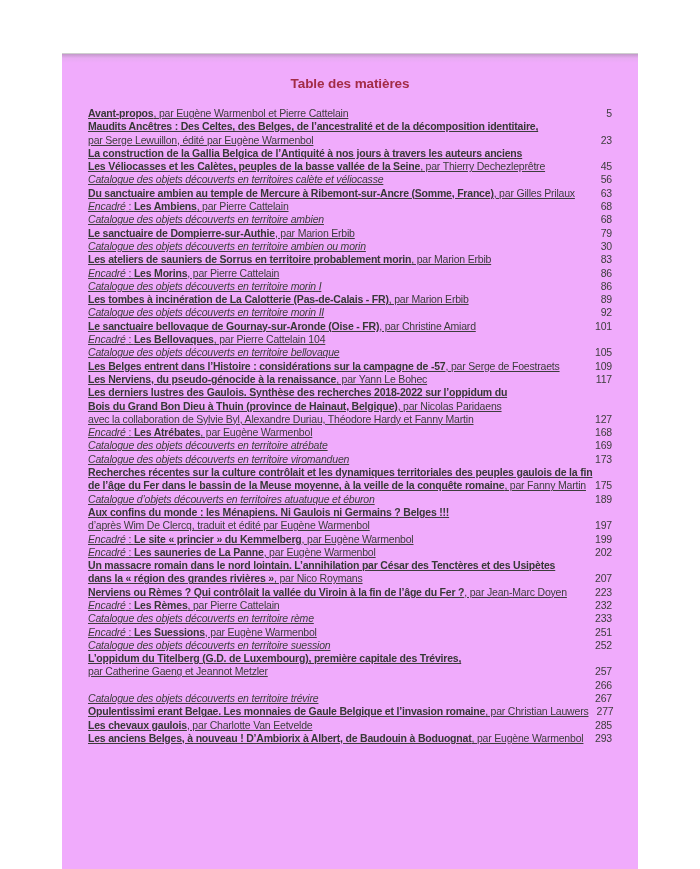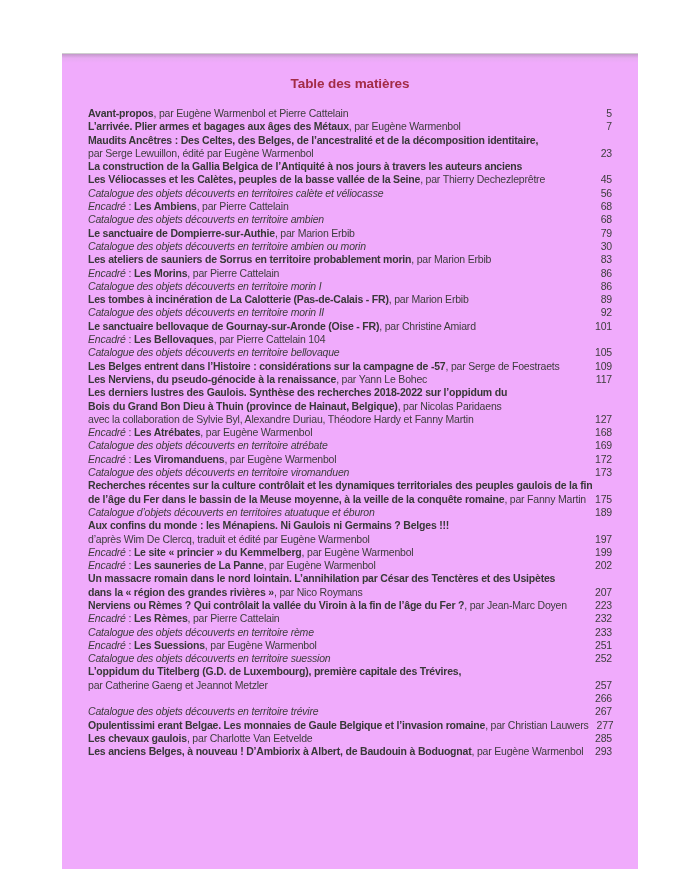--- a/index.html
+++ b/index.html
@@ -42,21 +42,21 @@
     font-size: 10.5px;
     letter-spacing: -0.2px;
   }
   .toc-line {
     display: flex;
     align-items: baseline;
     height: 13.3px;
     line-height: 13.3px;
     white-space: pre;
   }
-  .toc-text { flex: 0 1 auto; overflow: visible; }
+  .toc-text { flex: 0 1 auto; overflow: visible; text-decoration: underline; }
   .toc-page {
     margin-left: auto;
     padding-left: 8px;
     text-align: right;
     flex: 0 0 auto;
     color: #3d3d3d;
   }
   .s-bold    { font-weight: bold; color: #383838; }
   .s-regular { font-weight: normal; }
   .s-italic  { font-style: italic; }
@@ -67,44 +67,44 @@
 <div class="sheet">
   <div class="sheet-top-shadow"></div>
   <div class="content">
     <div class="page-title" style="color: rgb(163, 44, 71);">Table des matières</div>
     <div class="toc">
         <div class="toc-line">
     <span class="toc-text"><span class="s-bold">Avant-propos</span><span class="s-regular">, par Eugène Warmenbol et Pierre Cattelain</span></span>
     <span class="toc-page">5</span>
   </div>
         <div class="toc-line">
-    <span class="toc-text"><span class="s-bold">L’arrivée. Plier armes et bagages aux âges des Métaux</span><span class="s-regular">, par Eugène Warmenbol</span></span>
-    <span class="toc-page">7</span>
-  </div>
-        <div class="toc-line">
     <span class="toc-text"><span class="s-bold">Maudits Ancêtres : Des Celtes, des Belges, de l’ancestralité et de la décomposition identitaire,</span></span>
     <span class="toc-page"></span>
   </div>
         <div class="toc-line">
     <span class="toc-text"><span class="s-regular">par Serge Lewuillon, édité par Eugène Warmenbol</span></span>
     <span class="toc-page">23</span>
   </div>
         <div class="toc-line">
     <span class="toc-text"><span class="s-bold">La construction de la Gallia Belgica de l’Antiquité à nos jours à travers les auteurs anciens</span></span>
     <span class="toc-page"></span>
   </div>
         <div class="toc-line">
     <span class="toc-text"><span class="s-bold">Les Véliocasses et les Calètes, peuples de la basse vallée de la Seine</span><span class="s-regular">, par Thierry Dechezleprêtre</span></span>
     <span class="toc-page">45</span>
   </div>
         <div class="toc-line">
     <span class="toc-text"><span class="s-italic">Catalogue des objets découverts en territoires calète et véliocasse</span></span>
     <span class="toc-page">56</span>
   </div>
         <div class="toc-line">
+    <span class="toc-text"><span class="s-bold">Du sanctuaire ambien au temple de Mercure à Ribemont-sur-Ancre (Somme, France)</span><span class="s-regular">, par Gilles Prilaux</span></span>
+    <span class="toc-page">63</span>
+  </div>
+        <div class="toc-line">
     <span class="toc-text"><span class="s-italic">Encadré</span><span class="s-regular"> : </span><span class="s-bold">Les Ambiens</span><span class="s-regular">, par Pierre Cattelain</span></span>
     <span class="toc-page">68</span>
   </div>
         <div class="toc-line">
     <span class="toc-text"><span class="s-italic">Catalogue des objets découverts en territoire ambien</span></span>
     <span class="toc-page">68</span>
   </div>
         <div class="toc-line">
     <span class="toc-text"><span class="s-bold">Le sanctuaire de Dompierre-sur-Authie</span><span class="s-regular">, par Marion Erbib</span></span>
     <span class="toc-page">79</span>
@@ -165,24 +165,20 @@
     <span class="toc-text"><span class="s-regular">avec la collaboration de Sylvie Byl, Alexandre Duriau, Théodore Hardy et Fanny Martin</span></span>
     <span class="toc-page">127</span>
   </div>
         <div class="toc-line">
     <span class="toc-text"><span class="s-italic">Encadré</span><span class="s-regular"> : </span><span class="s-bold">Les Atrébates</span><span class="s-regular">, par Eugène Warmenbol</span></span>
     <span class="toc-page">168</span>
   </div>
         <div class="toc-line">
     <span class="toc-text"><span class="s-italic">Catalogue des objets découverts en territoire atrébate</span></span>
     <span class="toc-page">169</span>
-  </div>
-        <div class="toc-line">
-    <span class="toc-text"><span class="s-italic">Encadré</span><span class="s-regular"> : </span><span class="s-bold">Les Viromanduens</span><span class="s-regular">, par Eugène Warmenbol</span></span>
-    <span class="toc-page">172</span>
   </div>
         <div class="toc-line">
     <span class="toc-text"><span class="s-italic">Catalogue des objets découverts en territoire viromanduen</span></span>
     <span class="toc-page">173</span>
   </div>
         <div class="toc-line">
     <span class="toc-text"><span class="s-bold">Recherches récentes sur la culture contrôlait et les dynamiques territoriales des peuples gaulois de la fin</span></span>
     <span class="toc-page"></span>
   </div>
         <div class="toc-line">

